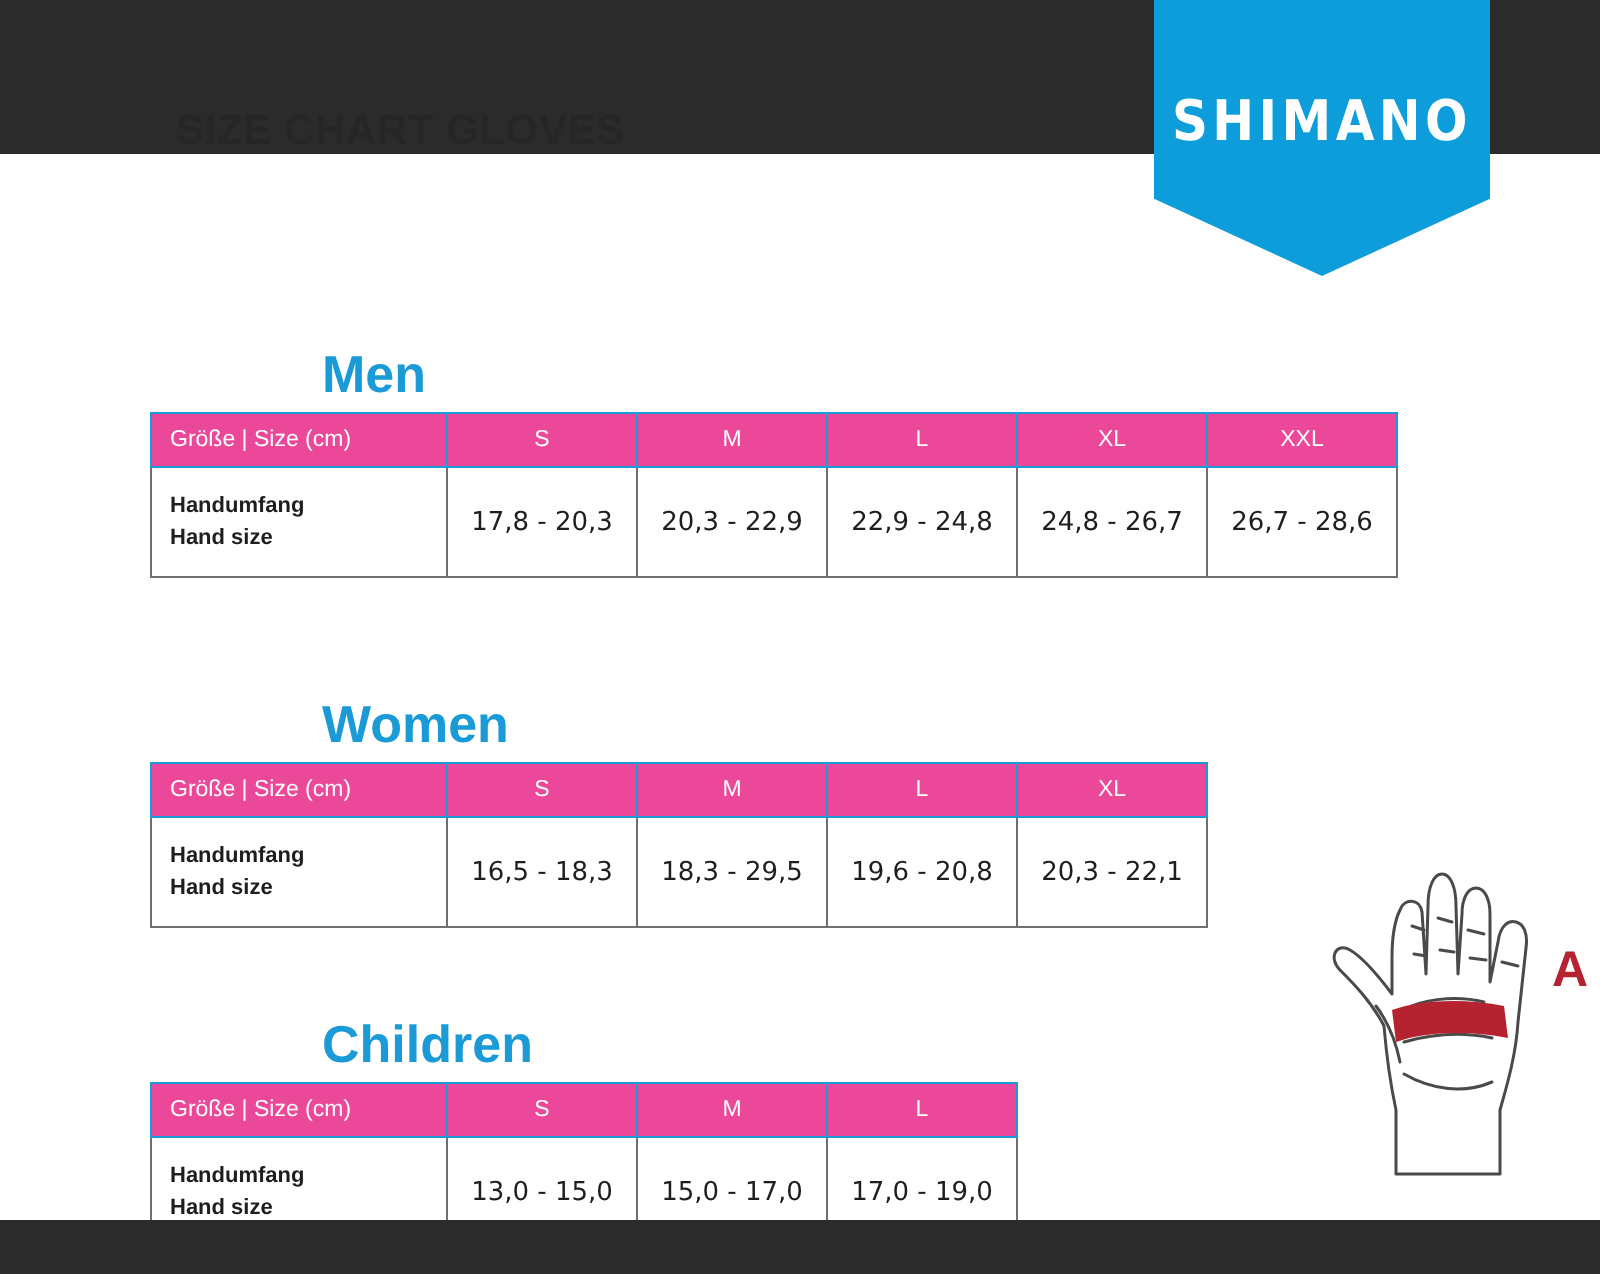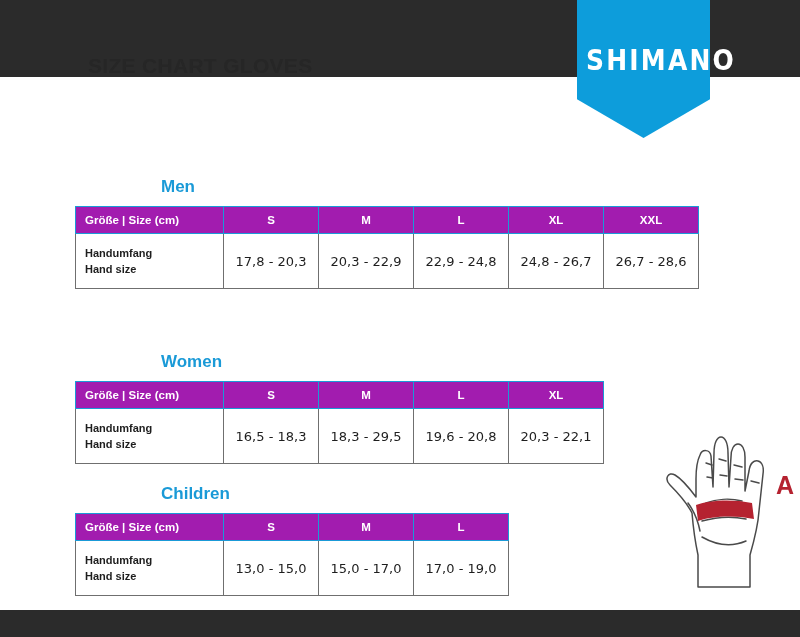--- a/index.html
+++ b/index.html
@@ -35,21 +35,21 @@
     color: #262626;
     white-space: nowrap;
     line-height: 24px;
   }
 
   
   #shimano-banner {
     position: absolute;
     left: 577px;
     top: 0;
-    width: 133px;
+    width: 168px;
     height: 138px;
   }
   #shimano-banner .flag {
     position: absolute;
     inset: 0;
     background: #0d9ddb;
     clip-path: polygon(0 0, 100% 0, 100% 72%, 50% 100%, 0 72%);
   }
   #shimano-logo {
     position: absolute;
@@ -68,46 +68,46 @@
   
   .section {
     position: absolute;
     left: 75px;
   }
   #section-men    { top: 176px; }
   #section-women  { top: 331px; margin-top: 20px; }
   #section-child  { top: 483px; }
 
   .section-title {
-    font-size: 17px;
+    font-size: 26px;
     font-weight: bold;
     color: #1a9ad7;
     margin: 0 0 8px 0;
     line-height: 22px;
   }
   #section-men   .section-title { padding-left: 86px; }
   #section-women .section-title { padding-left: 86px; }
-  #section-child .section-title { padding-left: 86px; }
+  #section-child .section-title { padding-left: 86px; margin-top: 28px; }
 
   table.size-table {
     border-collapse: collapse;
     table-layout: fixed;
     background: #ffffff;
   }
   table.size-table th,
   table.size-table td {
     border: 1px solid #6f6f6f;
     padding: 0;
     vertical-align: middle;
   }
   table.size-table thead th {
-    background: #a21caf;
+    background: #ec4899;
     color: #ffffff;
     font-size: 11.5px;
-    font-weight: bold;
+    font-weight: normal;
     height: 26px;
     border-color: #1a9ad7;
     text-align: center;
   }
   table.size-table thead th.label-col {
     text-align: left;
     padding-left: 9px;
   }
   table.size-table tbody td {
     height: 54px;

